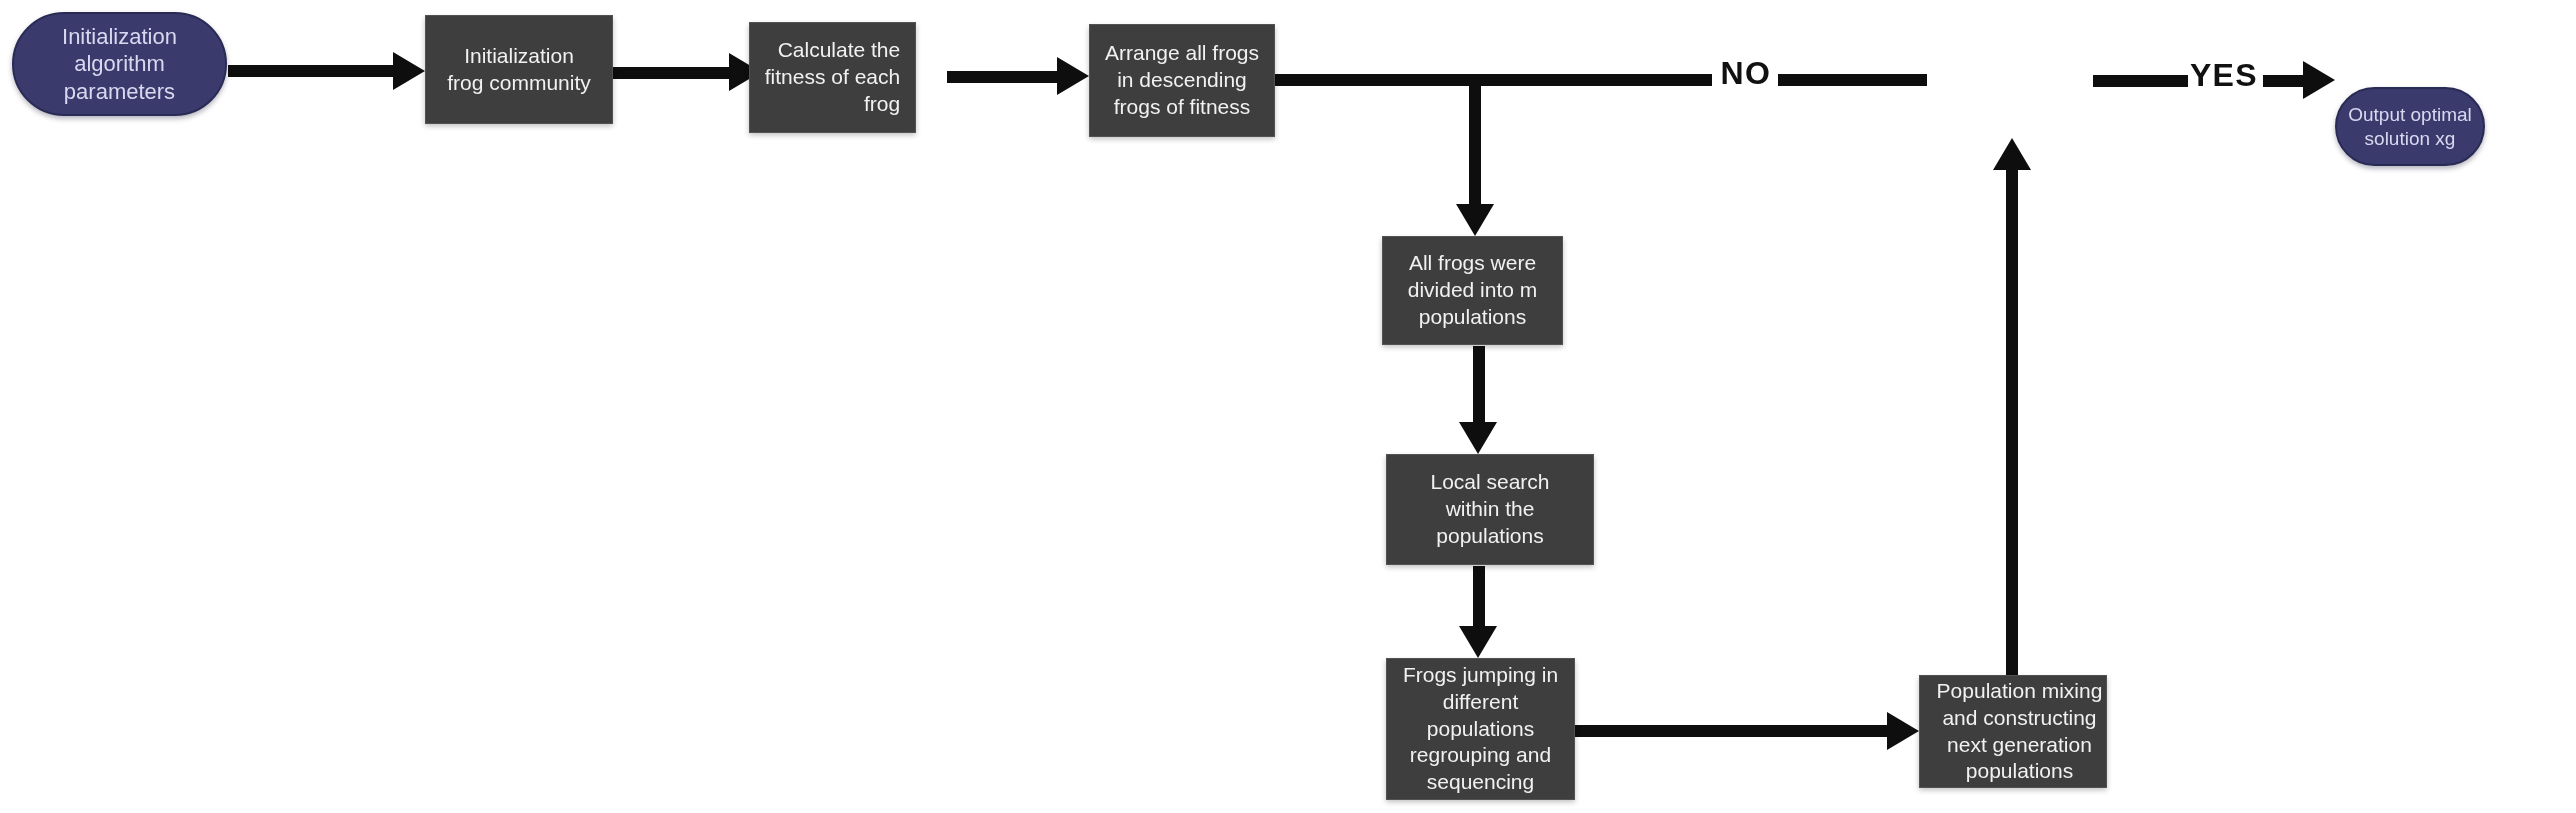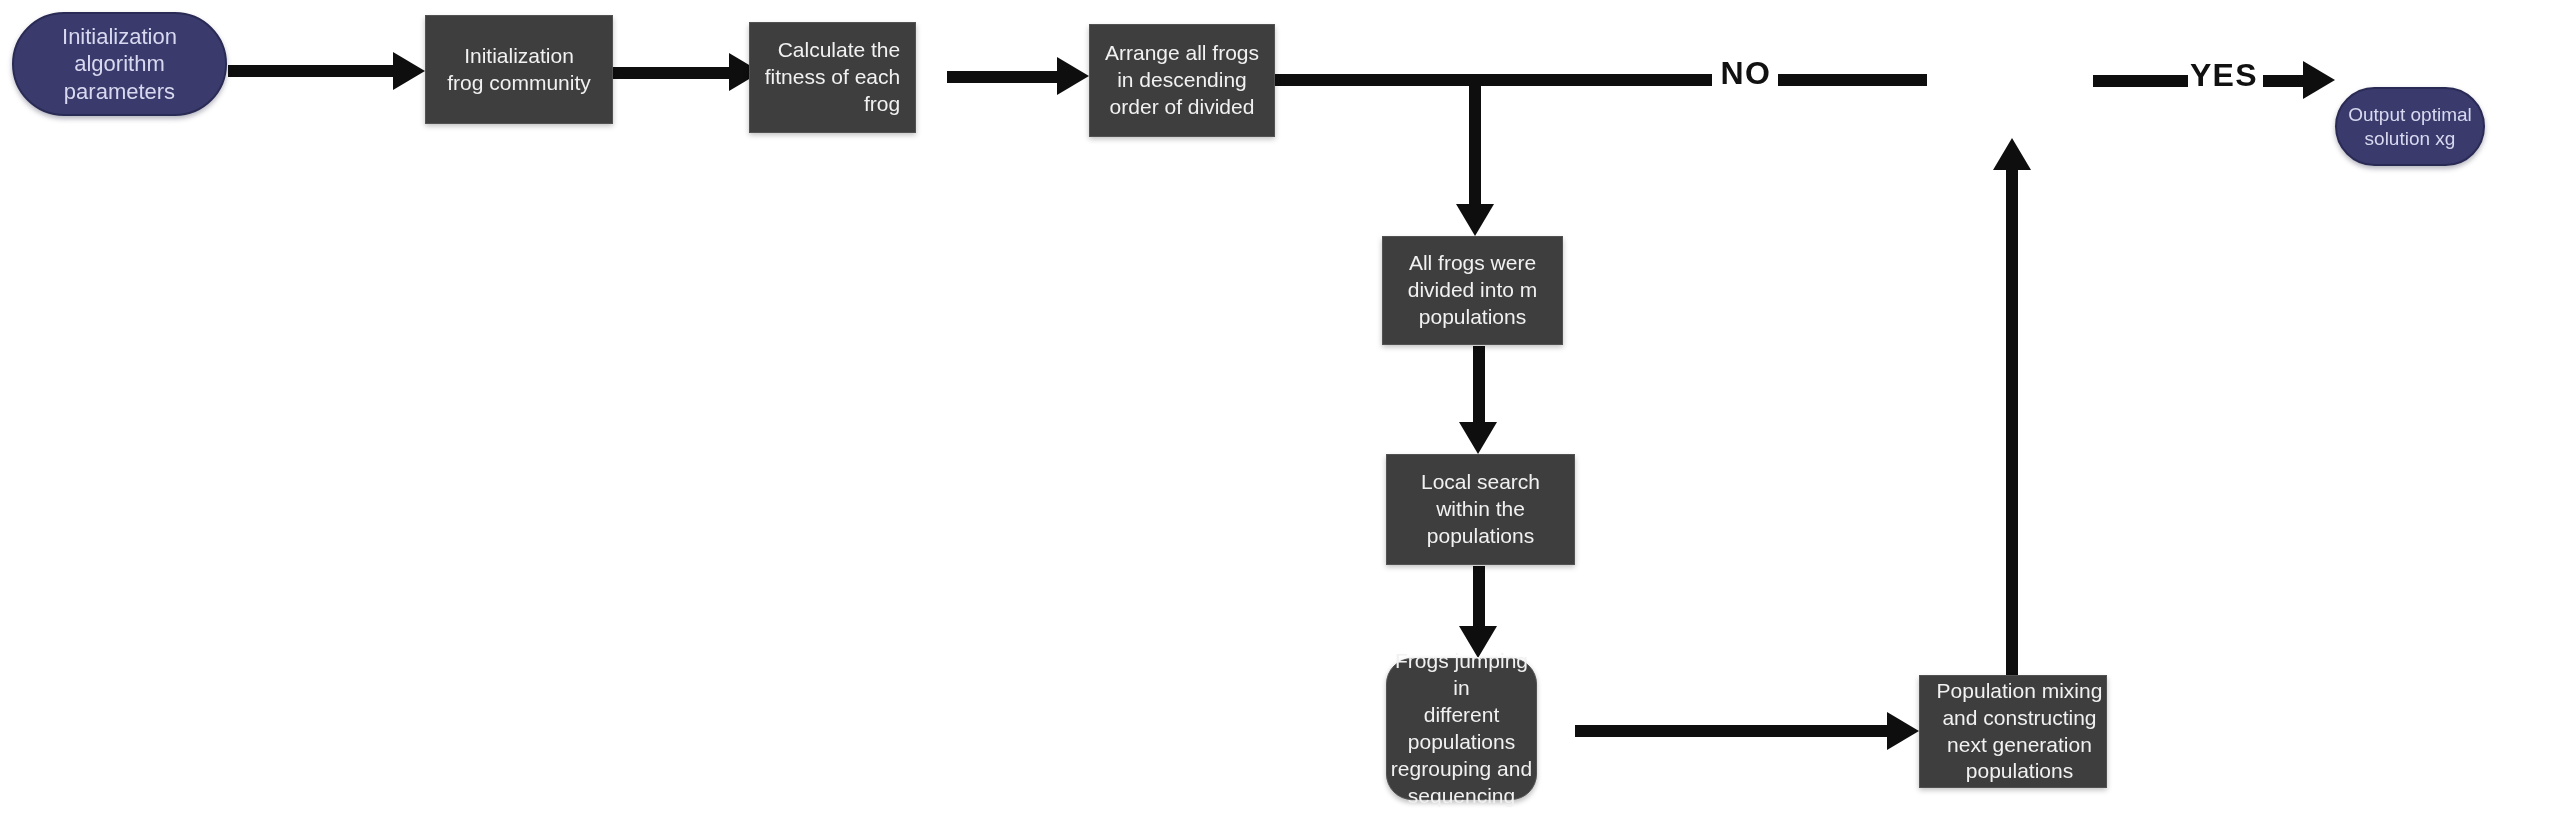--- a/index.html
+++ b/index.html
@@ -82,31 +82,31 @@
 
   <div class="node process" style="left:425px;top:15px;width:188px;height:109px;">Initialization
 frog community</div>
 
   <div class="node process" style="left:749px;top:21.6px;width:167px;height:111px;text-align:right;">Calculate the
 fitness of each
 frog</div>
 
   <div class="node process" style="left:1089px;top:23.6px;width:186px;height:113px;">Arrange all frogs
 in descending
-order of divided</div>
+frogs of fitness</div>
 
   <div class="node process" style="left:1382px;top:236px;width:181px;height:109px;">All frogs were
 divided into m
 populations</div>
 
-  <div class="node process" style="left:1386px;top:454px;width:189px;height:111px;">Local search
+  <div class="node process" style="left:1386px;top:454px;width:208px;height:111px;">Local search
 within the
 populations</div>
 
-  <div class="node process" style="left:1386px;top:658px;width:151px;height:142px;border-radius:26px;">Frogs jumping in
+  <div class="node process" style="left:1386px;top:658px;width:189px;height:142px;">Frogs jumping in
 different
 populations
 regrouping and
 sequencing</div>
 
   <div class="node process" style="left:1919px;top:675px;width:188px;height:113px;padding-left:13px;">Population mixing
 and constructing
 next generation
 populations</div>
 

